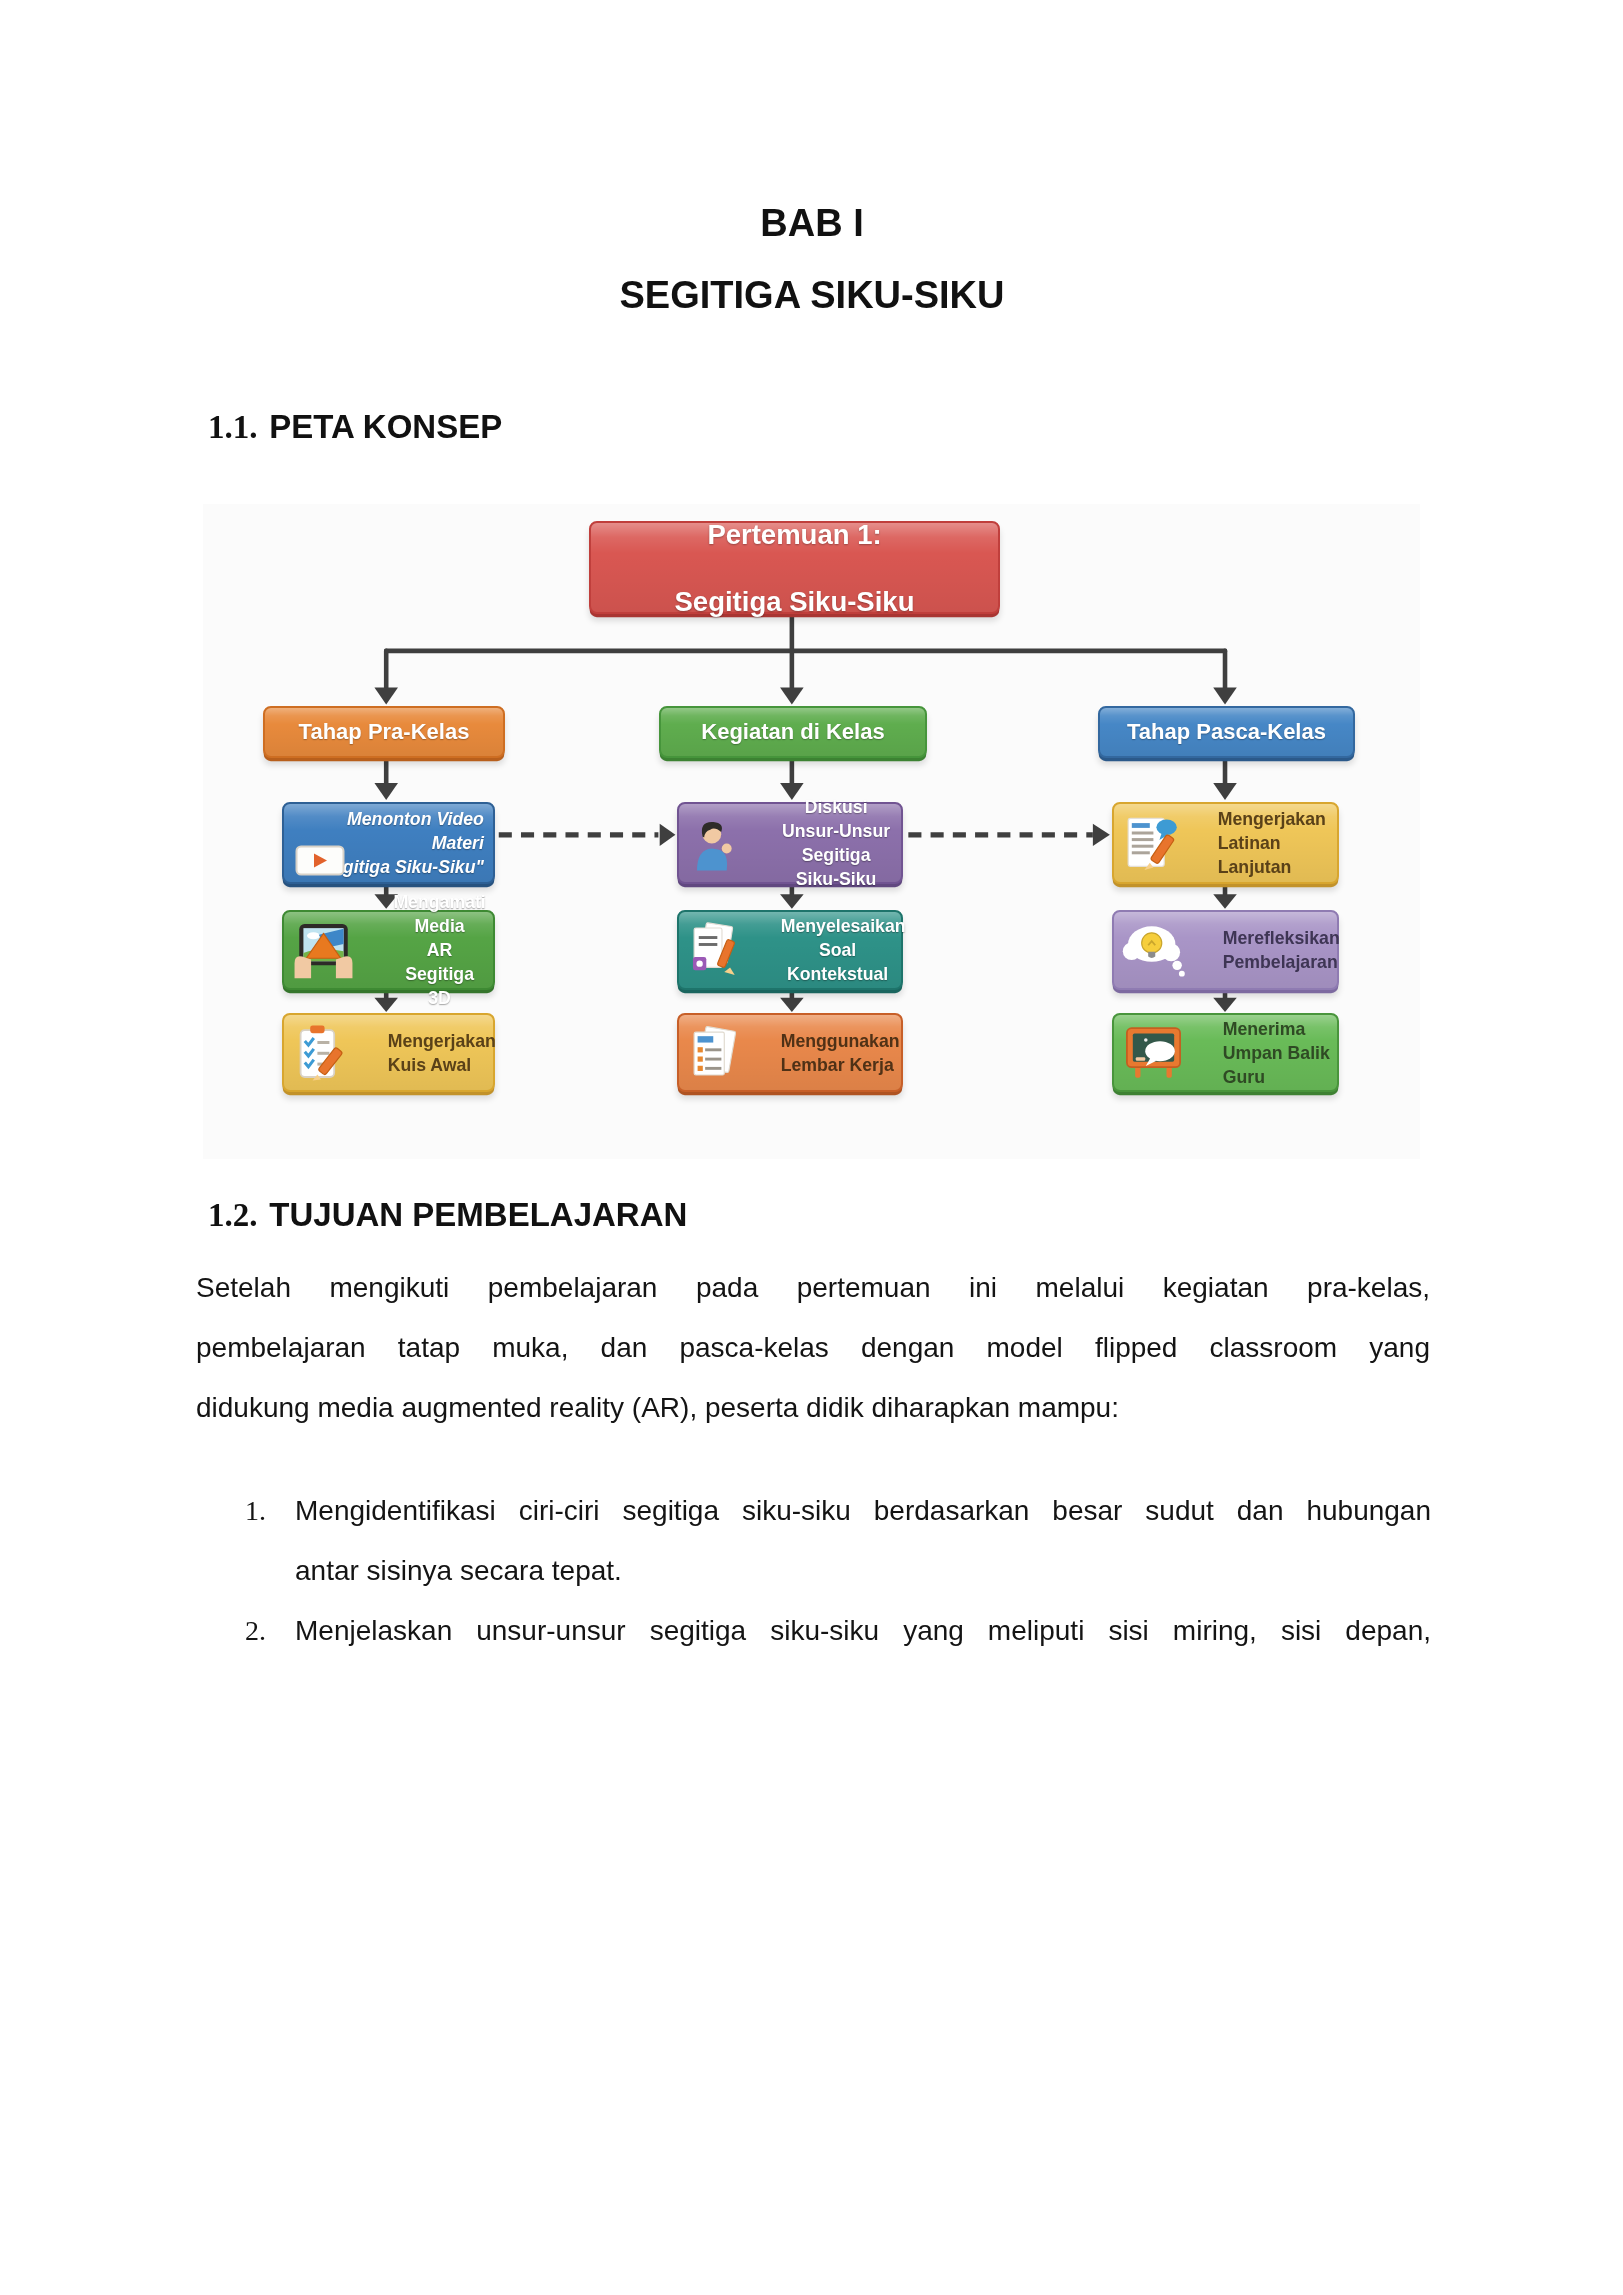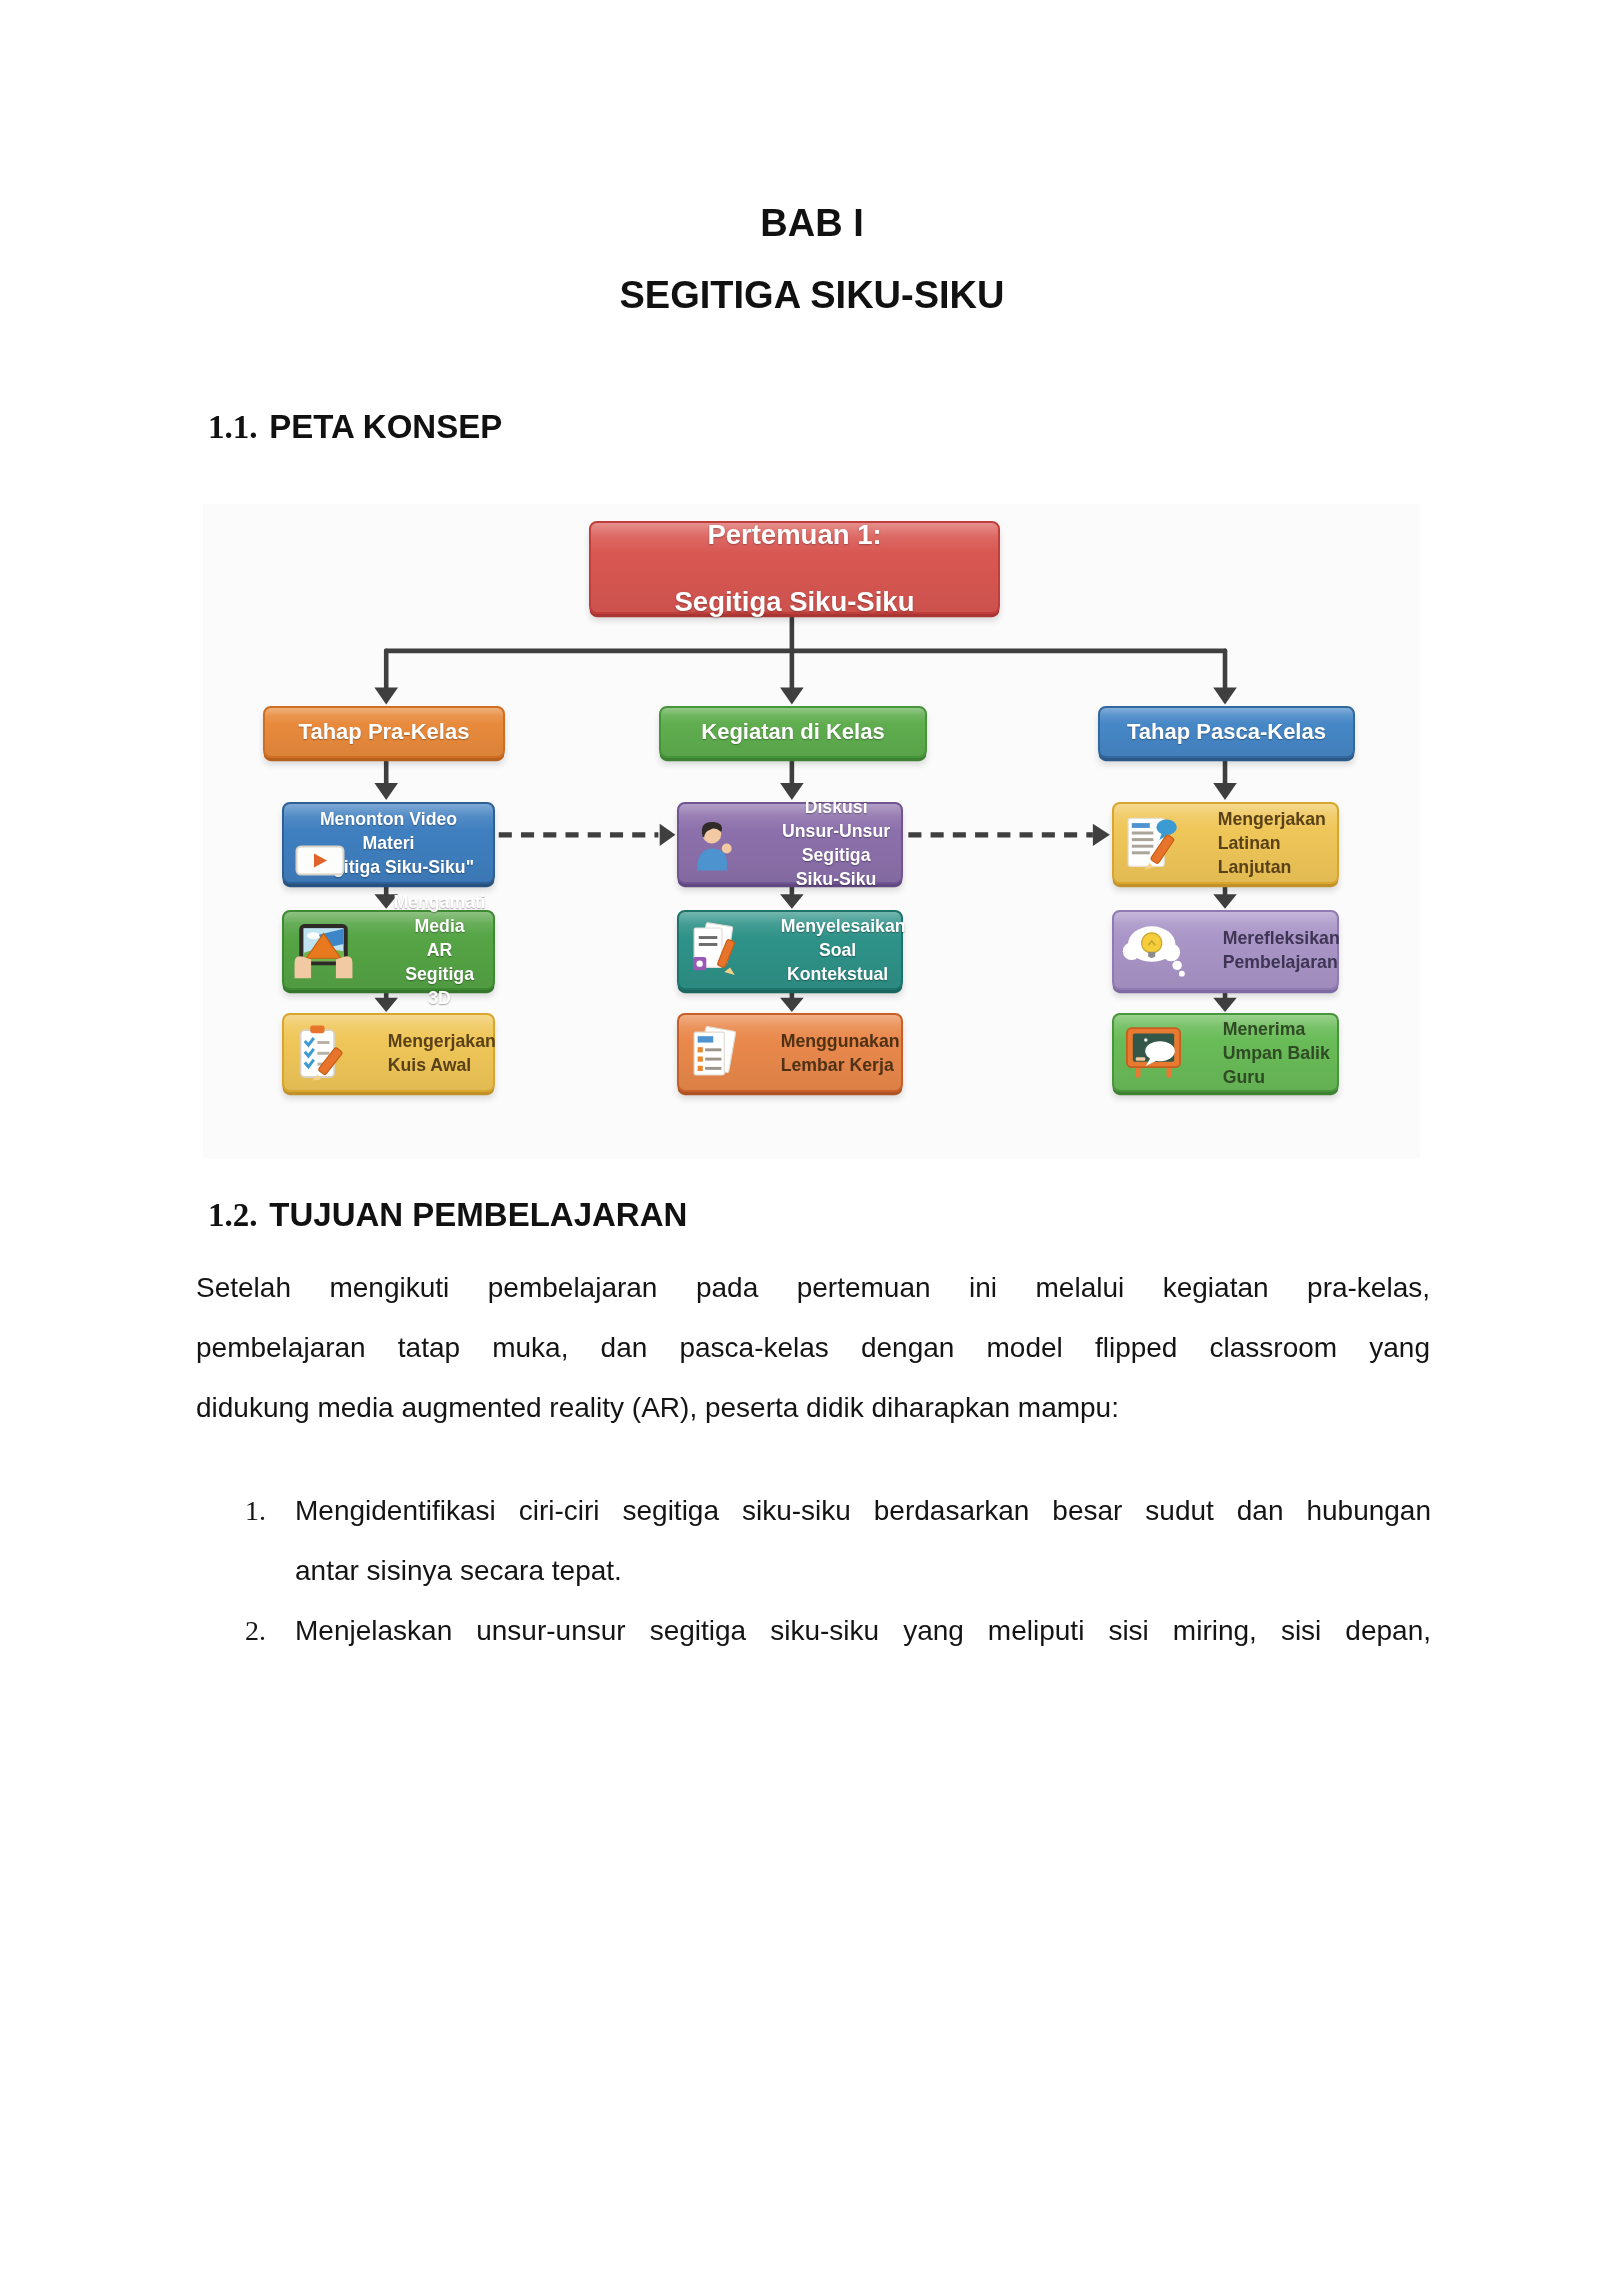--- a/index.html
+++ b/index.html
@@ -80,21 +80,21 @@
   .t-center .ntext{text-align:center;}
   .t-left .ntext{text-align:left;}
   .c0{left:79px;width:213px;}
   .c1{left:474px;width:226px;}
   .c2{left:909px;width:227px;}
   .r2{top:298px;height:82px;}
   .r3{top:406px;height:80px;}
   .r4{top:509px;height:79px;}
 
   .n-video{justify-content:center;position:relative;}
-  .n-video .ntext{text-align:center;padding:0 2.6px;}
+  .n-video .ntext{font-style:italic;text-align:right;padding:0 2.6px;}
   .n-video .vicon{position:absolute;left:10.5px;bottom:6.5px;}
   .dark-yellow{color:#5A4118;}
   .dark-orange{color:#4F3116;}
   .dark-lavender{color:#3E3554;}
   .dark-green{color:#2F4A24;}
 </style>
 </head>
 <body>
 
 <div class="chapter-title">BAB I</div>

